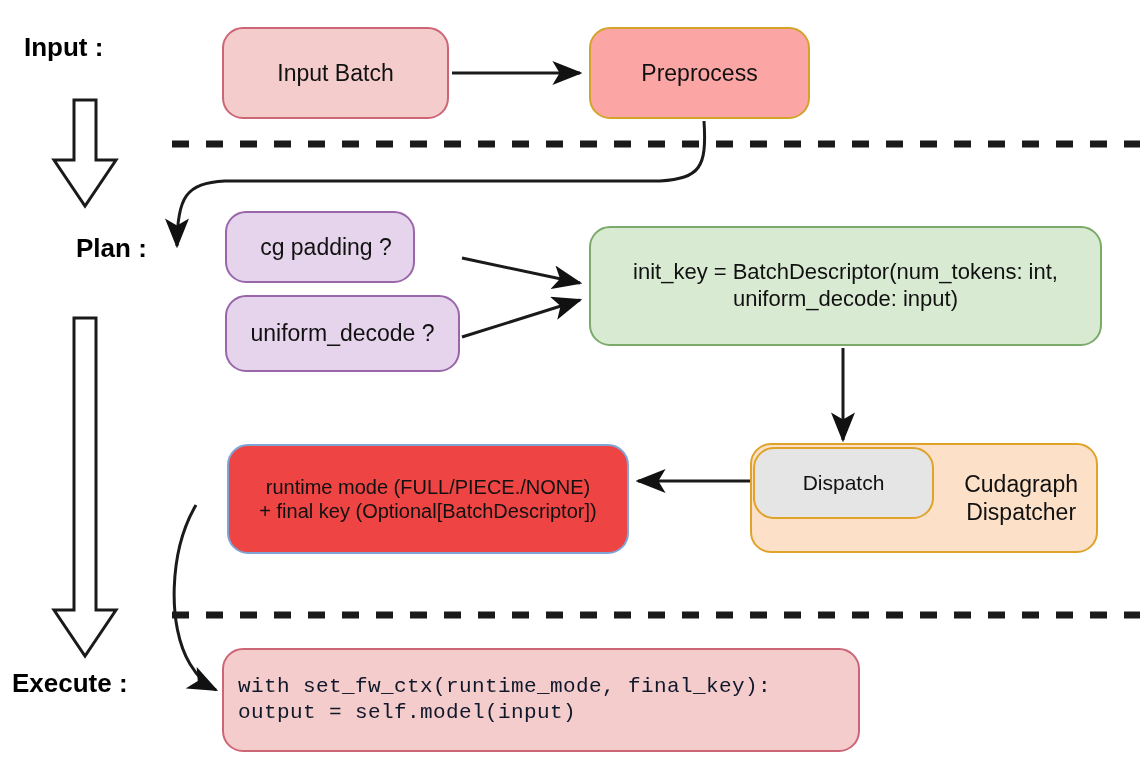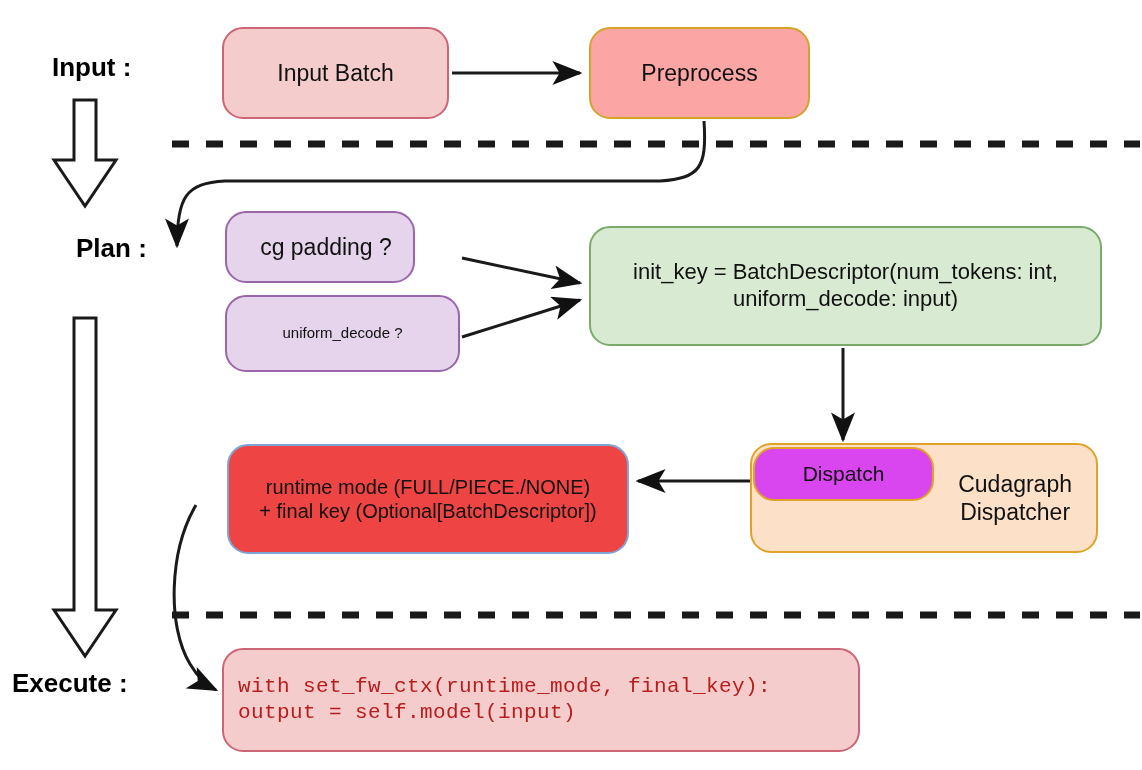--- a/index.html
+++ b/index.html
@@ -35,21 +35,21 @@
     padding:4px 8px;
   }
   .node-text{white-space:pre-line;display:block;}
 
   .node.code{
     font-family:"Liberation Mono", monospace;
     justify-content:flex-start;
     text-align:left;
     padding-left:14px;
     font-size:21px;
-    color:#b91c1c;
+    color:#0f172a;
     letter-spacing:0.4px;
   }
 </style>
 </head>
 <body>
 
 <div id="stage">
 
   <svg class="svg-layer" viewBox="0 0 1142 770" xmlns="http://www.w3.org/2000/svg">
     <defs>
@@ -70,47 +70,47 @@
         <path d="M 704 121 C 707 168, 700 178, 660 181 L 225 181 C 186 183, 177 197, 177 246" fill="none" stroke="#1a1a1a" stroke-width="3" marker-end="url(#arrowhead)"></path>
         <path d="M 462 258 L 580 283" fill="none" stroke="#1a1a1a" stroke-width="3" marker-end="url(#arrowhead)"></path>
         <path d="M 462 337 L 580 300" fill="none" stroke="#1a1a1a" stroke-width="3" marker-end="url(#arrowhead)"></path>
         <path d="M 843 348 L 843 440" fill="none" stroke="#1a1a1a" stroke-width="3" marker-end="url(#arrowhead)"></path>
         <path d="M 751 481 L 638 481" fill="none" stroke="#1a1a1a" stroke-width="3" marker-end="url(#arrowhead)"></path>
         <path d="M 196 505 C 169 551, 167 626, 190 664 C 199 679, 208 686, 216 690" fill="none" stroke="#1a1a1a" stroke-width="3" marker-end="url(#arrowhead)"></path>
       </g>
   </svg>
 
   <div id="stage-label-host">
-      <div class="stage-label" style="left: 24px; top: 52px; margin-left: 28px;">Input :</div>
+      <div class="stage-label" style="left: 24px; top: 32px;">Input :</div>
       <div class="stage-label" style="left: 44px; top: 233px; margin-left: 32px;">Plan :</div>
       <div class="stage-label" style="left: 12px; top: 668px;">Execute :</div>
     </div>
 
   <div id="node-host">
       <div class="node" style="left: 222px; top: 27px; width: 227px; height: 92px; background: rgb(244, 204, 204); border-color: rgb(204, 102, 119); font-size: 23px;">
         <span class="node-text">Input Batch</span>
       </div>
       <div class="node" style="left: 589px; top: 27px; width: 221px; height: 92px; background: #fca5a5; border-color: rgb(212, 163, 42); font-size: 23px;">
         <span class="node-text">Preprocess</span>
       </div>
       <div class="node" style="left: 225px; top: 211px; width: 190px; height: 72px; background: rgb(229, 212, 236); border-color: rgb(153, 102, 170); font-size: 23px; padding-left: 20px;">
         <span class="node-text">cg padding ?</span>
       </div>
-      <div class="node" style="left: 225px; top: 295px; width: 235px; height: 77px; background: rgb(229, 212, 236); border-color: rgb(153, 102, 170); font-size: 15px;">
+      <div class="node" style="left: 225px; top: 295px; width: 235px; height: 77px; background: rgb(229, 212, 236); border-color: rgb(153, 102, 170); font-size: 23px;">
         <span class="node-text">uniform_decode ?</span>
       </div>
       <div class="node" style="left: 589px; top: 226px; width: 513px; height: 120px; background: rgb(217, 234, 211); border-color: rgb(122, 171, 107); font-size: 22px;">
         <span class="node-text">init_key = BatchDescriptor(num_tokens: int,
 uniform_decode: input)</span>
       </div>
-      <div class="node" style="left: 750px; top: 443px; width: 348px; height: 110px; background: rgb(252, 224, 200); border-color: rgb(224, 163, 42); font-size: 23px; justify-content: flex-end; padding-right: 24px;">
+      <div class="node" style="left: 750px; top: 443px; width: 348px; height: 110px; background: rgb(252, 224, 200); border-color: rgb(224, 163, 42); font-size: 23px; justify-content: flex-end; padding-right: 18px;">
         <span class="node-text">Cudagraph
 Dispatcher</span>
       </div>
-      <div class="node" style="left: 753px; top: 447px; width: 181px; height: 54px; background: #d946ef; border-color: rgb(224, 163, 42); font-size: 21px;">
+      <div class="node" style="left: 753px; top: 447px; width: 181px; height: 72px; background: #e5e5e5; border-color: rgb(224, 163, 42); font-size: 21px;">
         <span class="node-text">Dispatch</span>
       </div>
       <div class="node" style="left: 227px; top: 444px; width: 402px; height: 110px; background: #ef4444; border-color: rgb(127, 164, 214); font-size: 20px;">
         <span class="node-text">runtime mode (FULL/PIECE./NONE)
 + final key (Optional[BatchDescriptor])</span>
       </div>
       <div class="node code" style="left: 222px; top: 648px; width: 638px; height: 104px; background: rgb(244, 204, 204); border-color: rgb(204, 102, 119); font-size: 21px;">
         <span class="node-text">with set_fw_ctx(runtime_mode, final_key):
     output = self.model(input)</span>
       </div>

